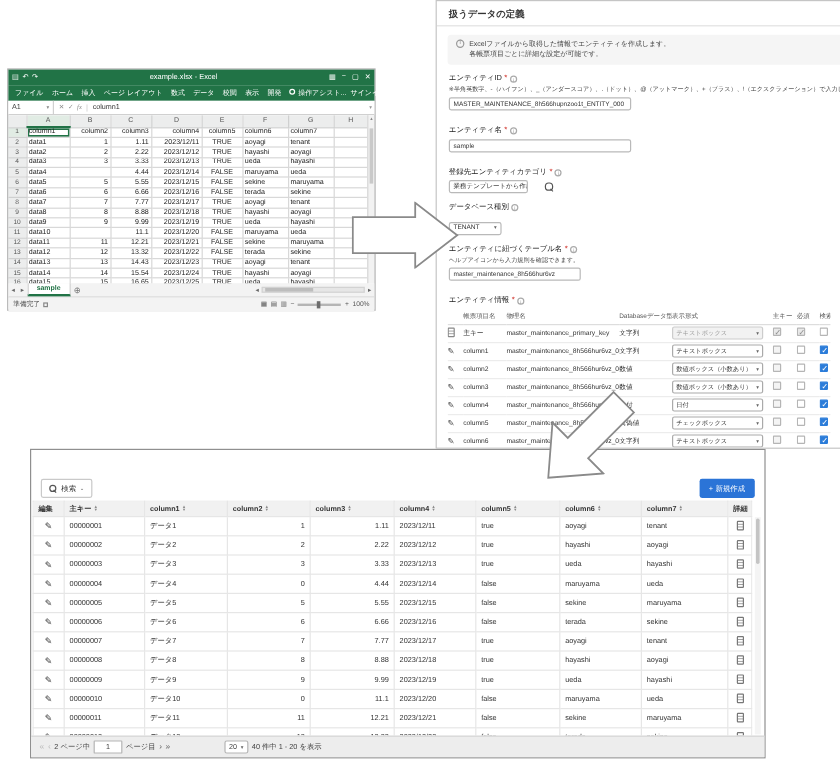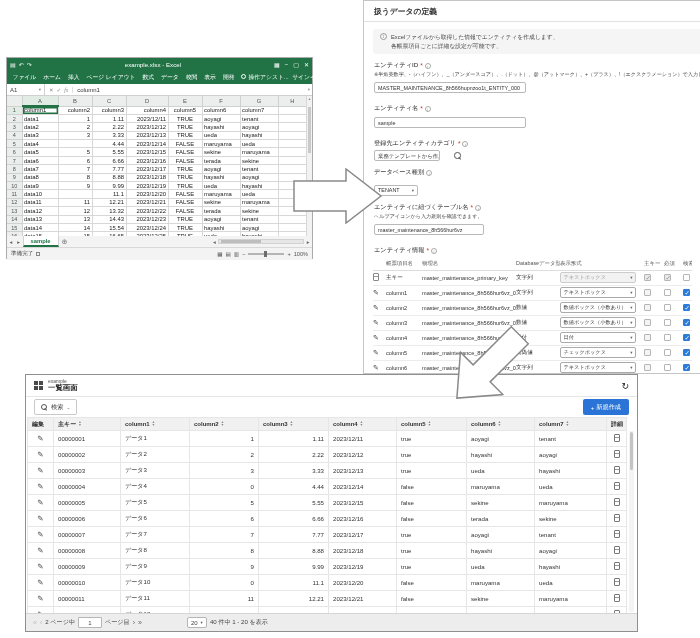--- a/index.html
+++ b/index.html
@@ -610,33 +610,20 @@
   </section>
 
   <svg class="arrow1" width="90" height="56" viewBox="0 0 90 56">
     <polygon points="1,13 53,13 53,1 88,28 53,55 53,43 1,43" fill="#ffffff" stroke="#8a8a8a" stroke-width="1.5"></polygon>
   </svg>
   <svg class="arrow2" width="92" height="62" viewBox="0 0 92 62">
     <polygon points="1,19 55,19 55,1 90,31 55,61 55,43 1,43" fill="#ffffff" stroke="#8a8a8a" stroke-width="1.5"></polygon>
   </svg>
 
   <section class="lw">
-    <div class="lw-head">
-      <svg width="9" height="9" viewBox="0 0 9 9">
-        <rect x="0" y="0" width="4" height="4" fill="#4a4a4a"></rect>
-          <rect x="5" y="0" width="4" height="4" fill="#4a4a4a"></rect>
-        <rect x="0" y="5" width="4" height="4" fill="#4a4a4a"></rect>
-          <rect x="5" y="5" width="4" height="4" fill="#4a4a4a"></rect>
-      </svg>
-      <span class="titles">
-        <span class="appname">example</span>
-        <span class="pagetitle">一覧画面</span>
-      </span>
-      <span class="refresh">↻</span>
-    </div>
     <div class="lw-toolbar">
       <button class="search-btn">
         <span class="mag2"></span>
         <span>検索</span>
         <span class="caret">⌄</span>
       </button>
       <button class="newbtn">
         <span>+</span>
         <span>新規作成</span>
       </button>

